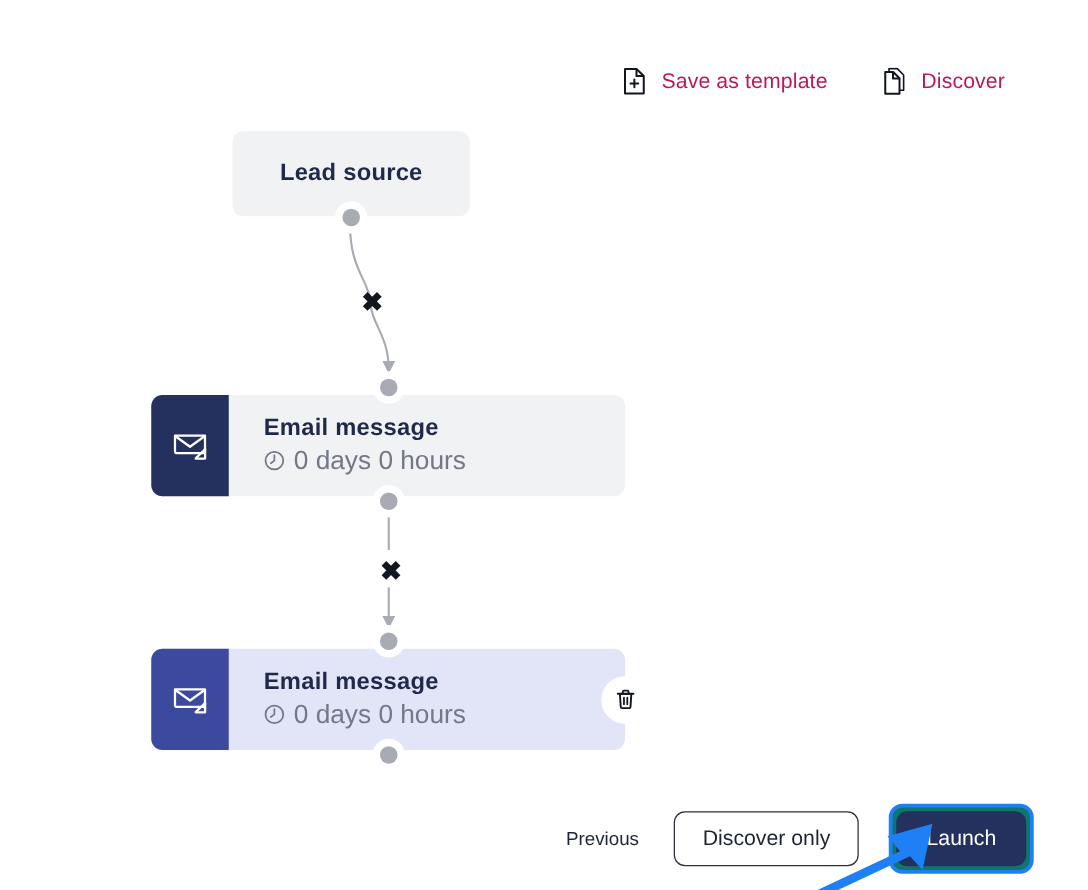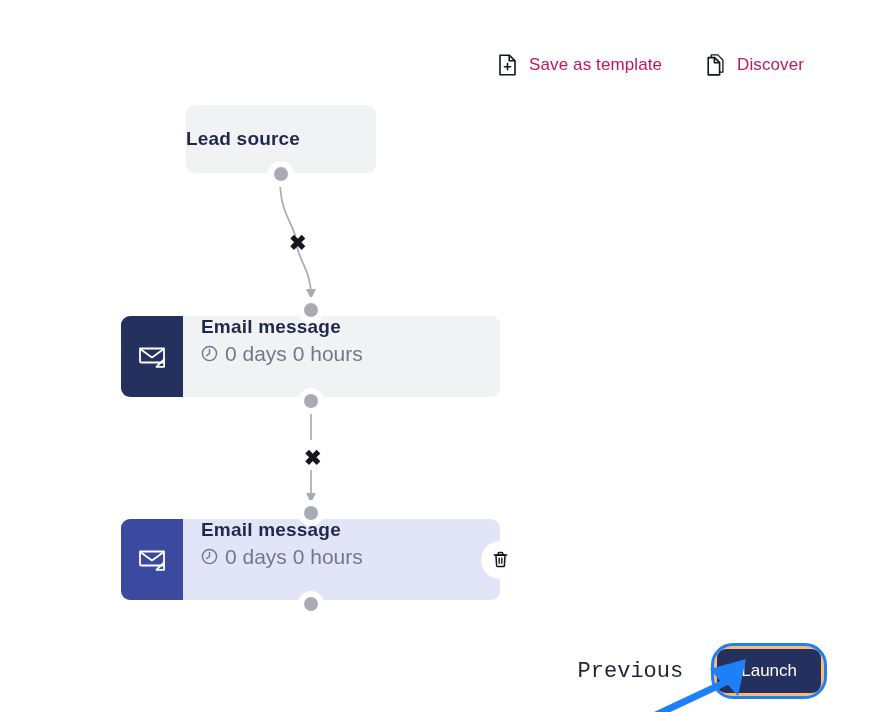--- a/index.html
+++ b/index.html
@@ -61,20 +61,21 @@
     overflow: visible;
   }
 
   .node-lead {
     left: 186px;
     top: 105px;
     width: 190px;
     height: 68px;
     background: #f1f2f4;
     align-items: center;
+    justify-content: center;
   }
   .node-lead .title {
     font-size: 19px;
     font-weight: bold;
     color: #1f2a4a;
     letter-spacing: 0.2px;
   }
 
   .node-step {
     left: 121px;
@@ -92,21 +93,22 @@
     justify-content: center;
     flex: none;
   }
   .node-step.plain  .icon-block { background: #24305e; }
   .node-step.active .icon-block { background: #3b4a9e; }
 
   .node-body {
     flex: 1;
     display: flex;
     flex-direction: column;
-    padding-left: 18px;
+    justify-content: center;
+    padding-left: 28px;
     gap: 2px;
   }
   .node-body .title {
     font-size: 19px;
     font-weight: bold;
     color: #1f2a4a;
     letter-spacing: 0.2px;
     line-height: 1.2;
   }
   .node-sub {
@@ -173,42 +175,42 @@
     top: 643px;
     display: flex;
     align-items: center;
     justify-content: flex-end;
     gap: 24px;
     padding-right: 43px;
   }
   .btn-prev {
     background: none;
     border: 0;
-    font-size: 22px;
+    font-size: 15px;
     color: #1c2536;
     cursor: pointer;
-    font-family: Liberation Mono, monospace;
+    font-family: Liberation Sans, sans-serif;
     padding: 0 4px;
   }
   .btn-outline {
     background: #ffffff;
     border: 1.4px solid #2a2f3a;
     border-radius: 9px;
     padding: 11px 22px;
     font-size: 17px;
     color: #1c2536;
     cursor: pointer;
     font-family: "Liberation Sans", sans-serif;
     white-space: nowrap;
   }
   .btn-launch-wrap {
     border: 3px solid #1f7ff5;
-    border-radius: 22px;
+    border-radius: 11px;
     padding: 3px;
-    background: #fdba74;
+    background: #0f766e;
     display: inline-block;
   }
   .btn-launch {
     background: #24305e;
     border: 0;
     border-radius: 9px;
     padding: 12px 24px;
     font-size: 17px;
     color: #ffffff;
     cursor: pointer;
@@ -324,20 +326,21 @@
         <path d="M5.2 5.4h9.6l-.7 11a1 1 0 0 1-1 .95H6.9a1 1 0 0 1-1-.95z" stroke="#12161f" stroke-width="1.6" stroke-linejoin="round"></path>
         <path d="M8.6 8.6v5.4M11.4 8.6v5.4" stroke="#12161f" stroke-width="1.5" stroke-linecap="round"></path>
       </svg>
     </button>
   </div>
   <div class="dot" style="left:304px; top:506px;"></div>
   <div class="dot" style="left:304px; top:597px;"></div>
 
   <div class="footer">
     <button class="btn-prev">Previous</button>
+    <button class="btn-outline">Discover only</button>
     <span class="btn-launch-wrap">
       <button class="btn-launch">Launch</button>
     </span>
   </div>
 
   <svg class="annotation-arrow" viewBox="0 0 115 60">
     <path d="M4 57 L70 26 L60 14 L96 4 L88 41 L78 30 L14 60 Z" fill="#1f7ff5"></path>
   </svg>
 
 </div>

